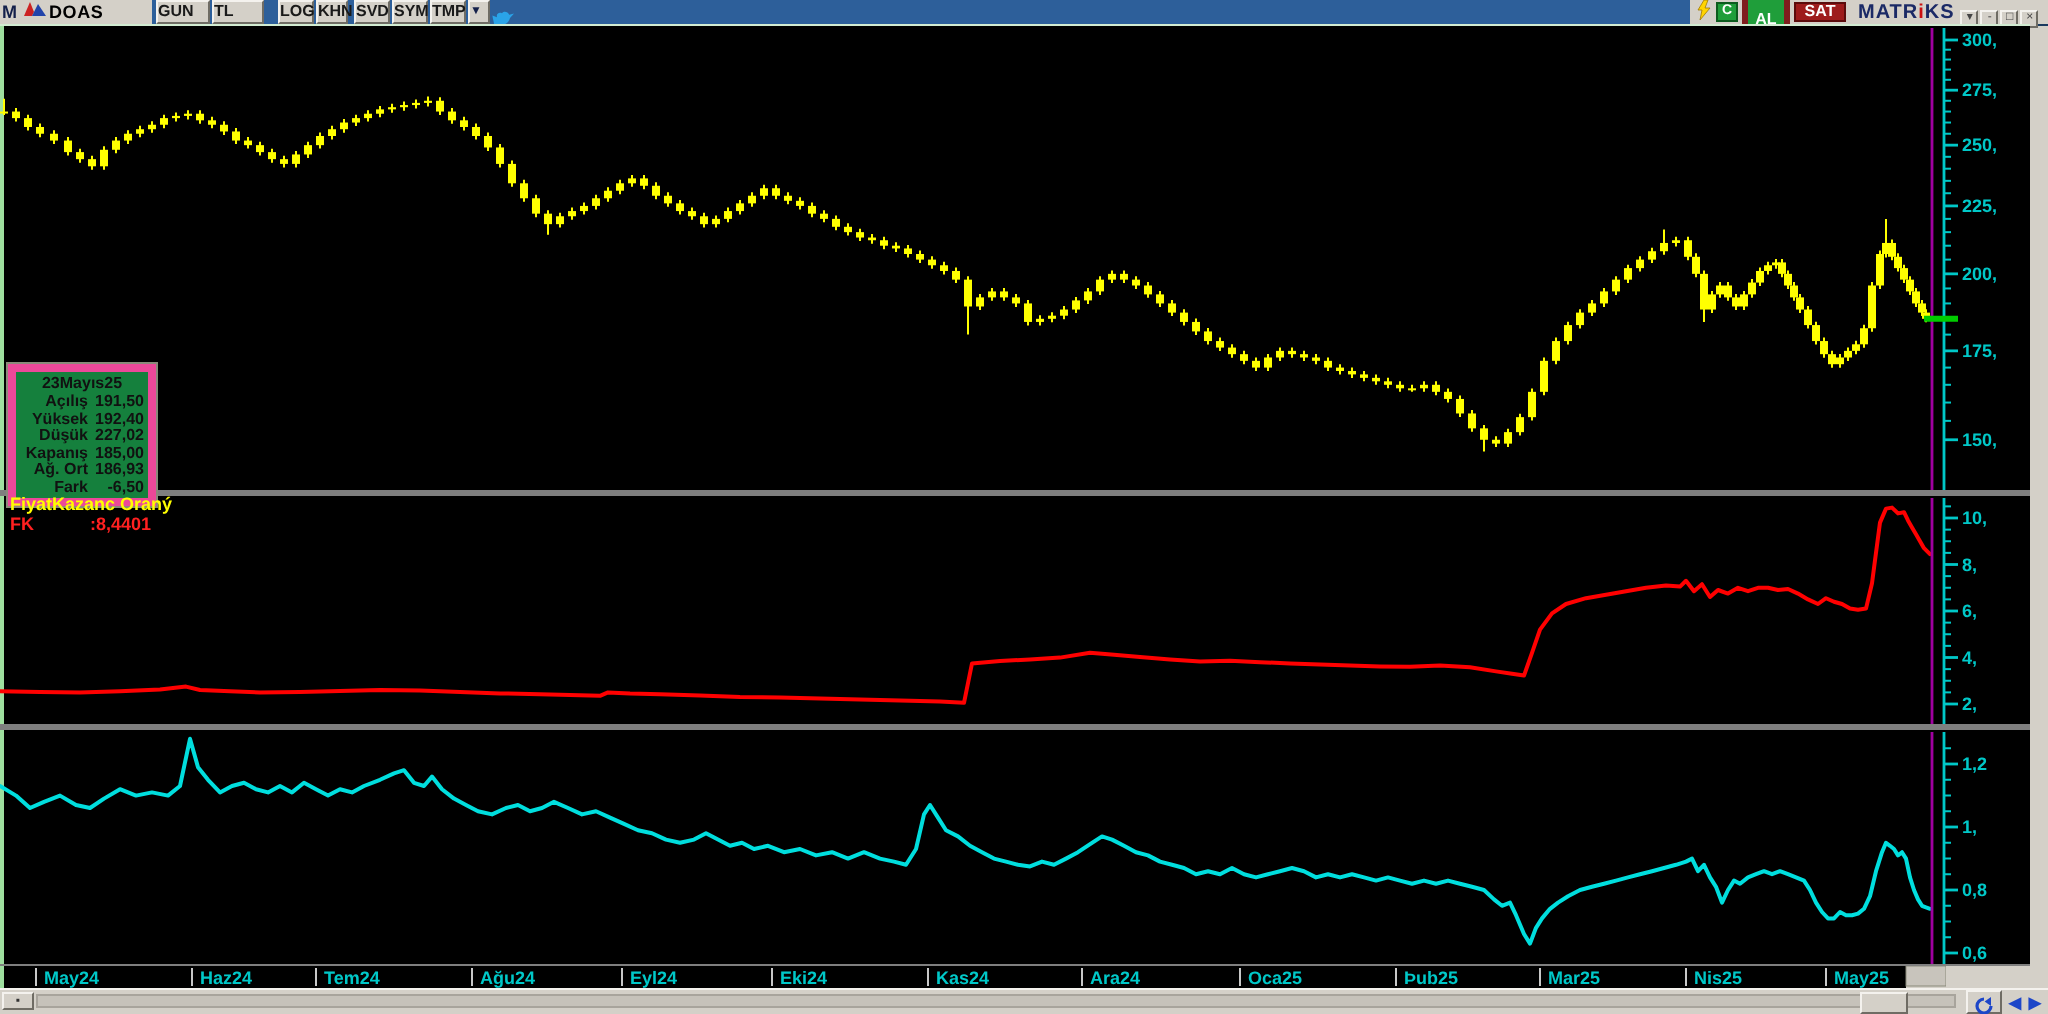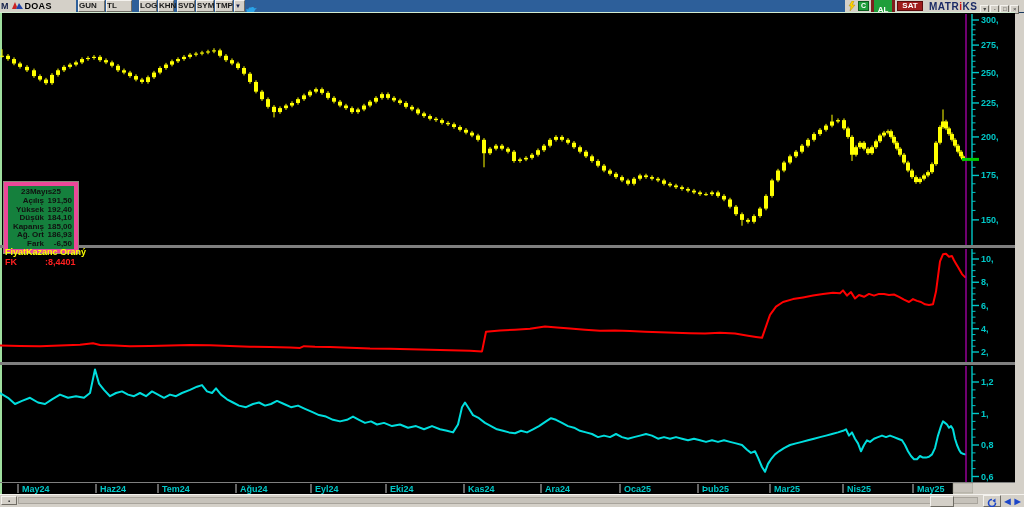--- a/index.html
+++ b/index.html
@@ -556,21 +556,21 @@
         <div class="ib-row">
           <span class="lb">Açılış</span>
           <span class="vl">191,50</span>
         </div>
         <div class="ib-row">
           <span class="lb">Yüksek</span>
           <span class="vl">192,40</span>
         </div>
         <div class="ib-row">
           <span class="lb">Düşük</span>
-          <span class="vl">184,10</span>
+          <span class="vl">227,02</span>
         </div>
         <div class="ib-row">
           <span class="lb">Kapanış</span>
           <span class="vl">185,00</span>
         </div>
         <div class="ib-row">
           <span class="lb">Ağ. Ort</span>
           <span class="vl">186,93</span>
         </div>
         <div class="ib-row">

